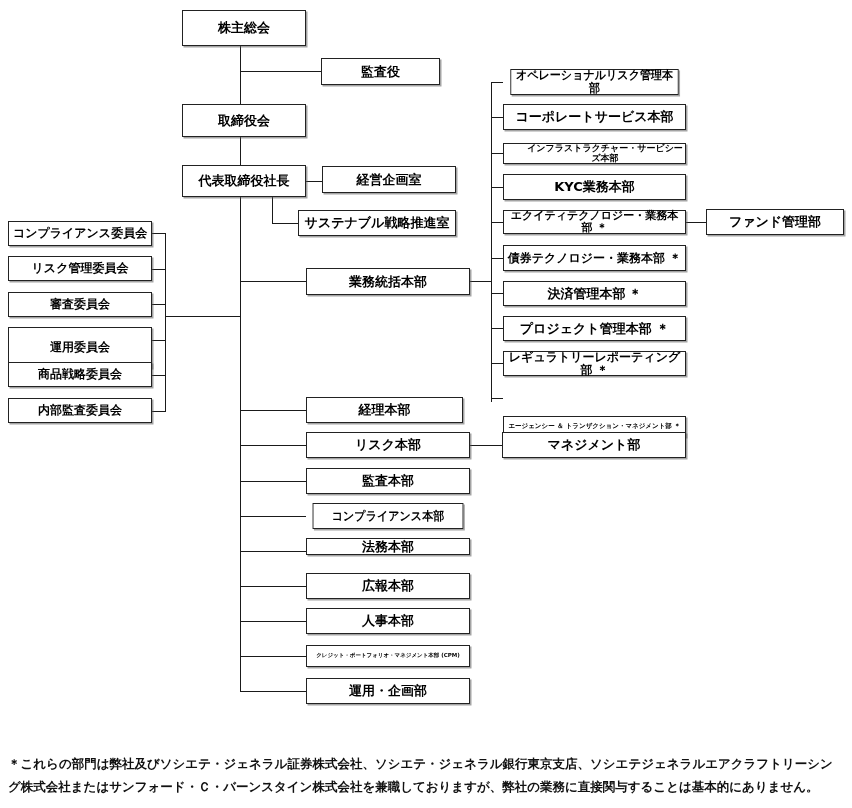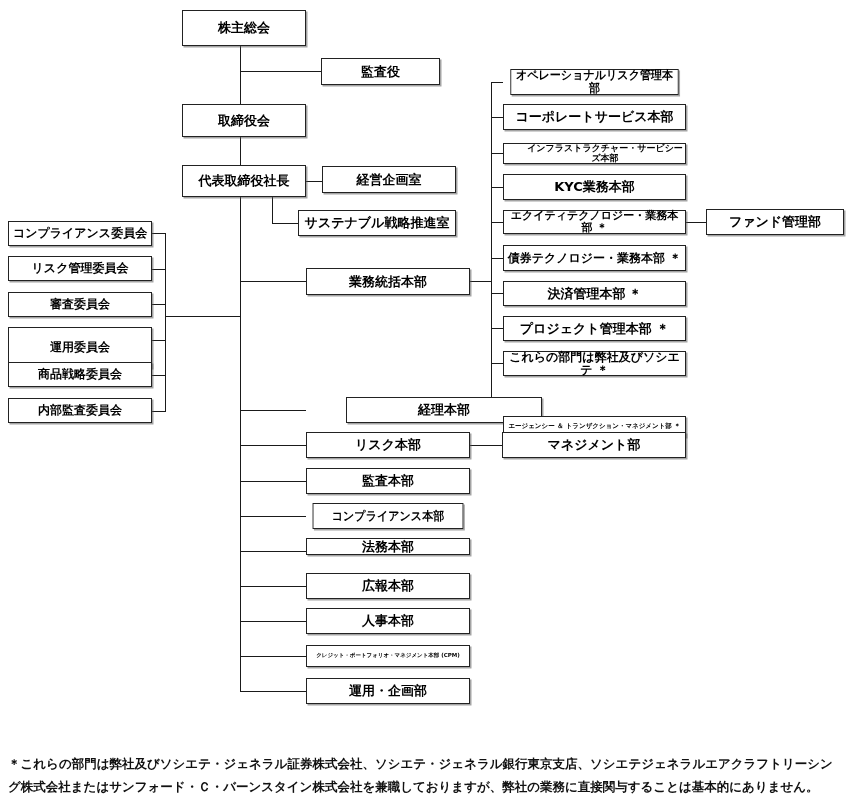--- a/index.html
+++ b/index.html
@@ -132,21 +132,21 @@
 
   <div class="box t12" style="left:8px; top:221px; width:144px; height:25px;">コンプライアンス委員会</div>
   <div class="box t12" style="left:8px; top:256px; width:144px; height:25px;">リスク管理委員会</div>
   <div class="box t12" style="left:8px; top:292px; width:144px; height:25px;">審査委員会</div>
   <div class="box t12" style="left:8px; top:327px; width:144px; height:41px;">運用委員会</div>
   <div class="box t12" style="left:8px; top:362px; width:144px; height:25px;">商品戦略委員会</div>
   <div class="box t12" style="left:8px; top:398px; width:144px; height:25px;">内部監査委員会</div>
 
   <div class="box t13" style="left:306px; top:268px; width:164px; height:27px;">業務統括本部</div>
 
-  <div class="box t13" style="left:306px; top:397px; width:196px; height:26px;margin-left:40px;">経理本部</div>
+  <div class="box t13" style="left:306px; top:397px; width:157px; height:26px;">経理本部</div>
 
   <div class="box t13" style="left:306px; top:432px; width:164px; height:26px;">リスク本部</div>
 
   <div class="box t13" style="left:306px; top:468px; width:164px; height:26px;">監査本部</div>
 
   <div class="box t12 cond" style="left:306px; top:503px; width:164px; height:26px;">コンプライアンス本部</div>
 
   <div class="box t13" style="left:306px; top:538px; width:164px; height:17px;">法務本部</div>
 
   <div class="box t13" style="left:306px; top:573px; width:164px; height:26px;">広報本部</div>
@@ -166,21 +166,21 @@
   <div class="box t13" style="left:503px; top:174px; width:183px; height:26px;">KYC業務本部</div>
 
   <div class="box t11" style="left:503px; top:210px; width:183px; height:24px;">エクイティテクノロジー・業務本部 ＊</div>
 
   <div class="box t12" style="left:503px; top:245px; width:183px; height:26px;">債券テクノロジー・業務本部 ＊</div>
 
   <div class="box t13" style="left:503px; top:281px; width:183px; height:25px;font-family:Liberation Serif, serif;">決済管理本部 ＊</div>
 
   <div class="box t13" style="left:503px; top:316px; width:183px; height:25px;">プロジェクト管理本部 ＊</div>
 
-  <div class="box t12" style="left:503px; top:351px; width:183px; height:25px;">これらの部門は弊社及びソシエテ ＊</div>
+  <div class="box t12" style="left:503px; top:351px; width:183px; height:25px;">レギュラトリーレポーティング部 ＊</div>
 
   <div class="box t65" style="left:503px; top:388px; width:183px; height:21px;">エージェンシー ＆ トランザクション・マネジメント部 ＊</div>
 
   <div class="box t13" style="left:706px; top:209px; width:138px; height:26px;">ファンド管理部</div>
 
   <div class="box t13" style="left:502px; top:432px; width:184px; height:26px;">マネジメント部</div>
 
   <div id="footnote">＊これらの部門は弊社及びソシエテ・ジェネラル証券株式会社、ソシエテ・ジェネラル銀行東京支店、ソシエテジェネラルエアクラフトリーシング株式会社またはサンフォード・Ｃ・バーンスタイン株式会社を兼職しておりますが、弊社の業務に直接関与することは基本的にありません。</div>
 
 </div>

